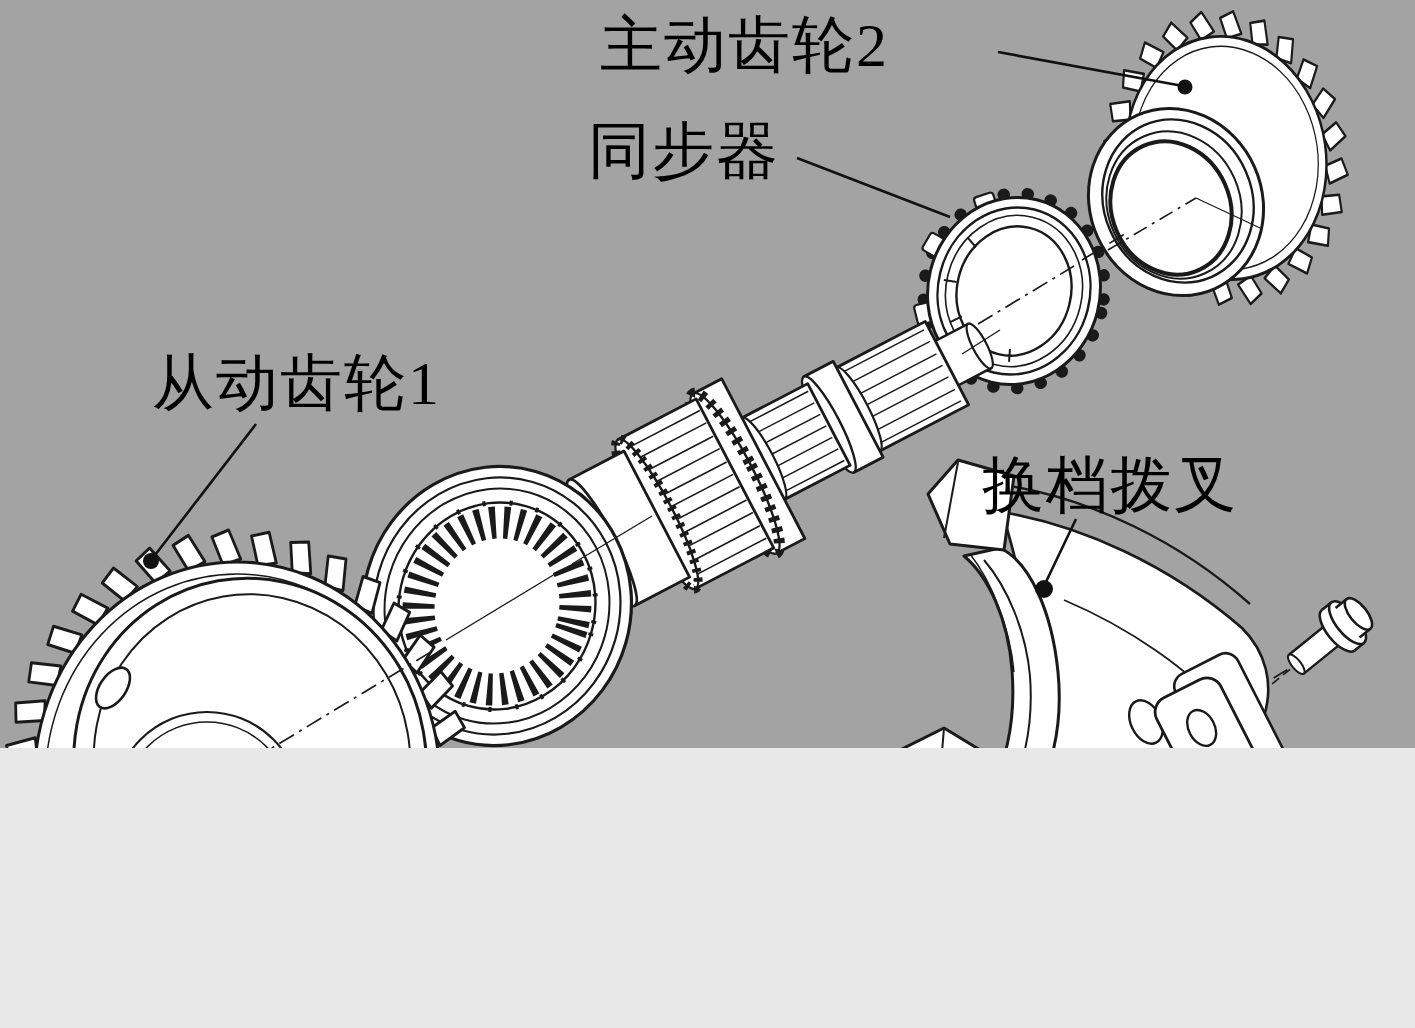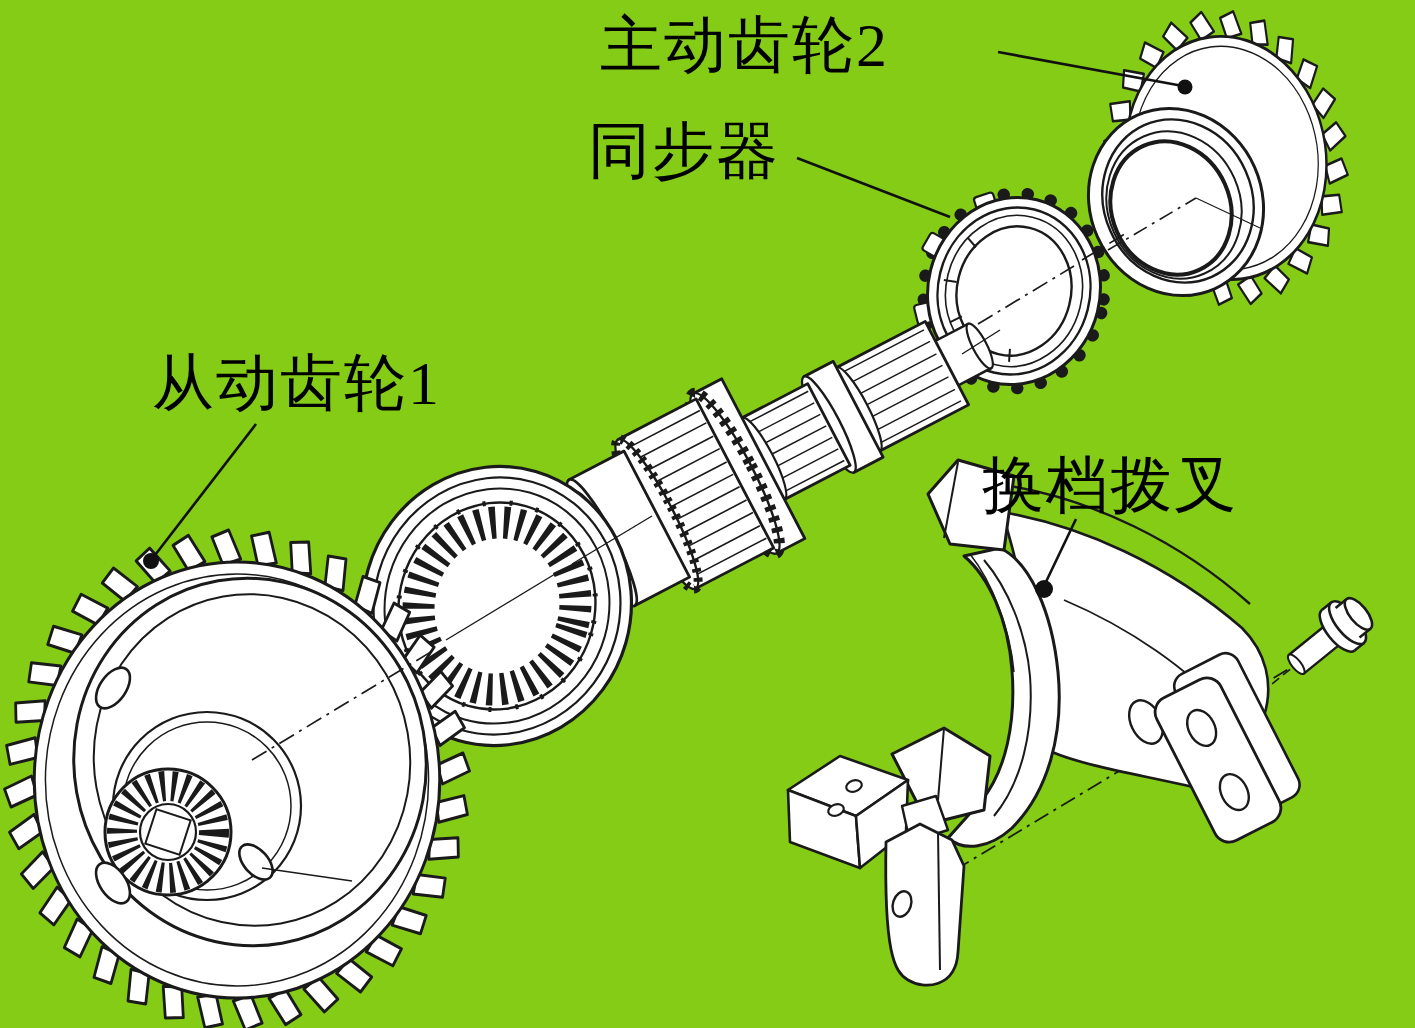--- a/index.html
+++ b/index.html
@@ -1,17 +1,17 @@
 <!DOCTYPE html>
 <html lang="zh"><head>
 <meta charset="utf-8">
 <style>
   html,body{margin:0;padding:0;background:#e8e8e8;}
   .stage{
-    position:relative;width:1415px;height:1028px;background:#84cc16;
+    position:relative;width:1415px;height:748px;background:#a3a3a3;
     overflow:hidden;margin:0 auto;
     font-family:"Liberation Serif","DejaVu Serif",serif;
   }
   svg{position:absolute;left:0;top:0;}
   text.callout{
     font-family:"Liberation Serif","DejaVu Serif",serif;
     font-size:62px;fill:#000000;letter-spacing:2px;
   }
 </style>
 </head>

